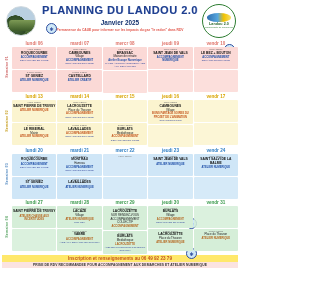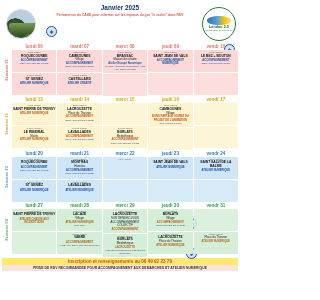--- a/index.html
+++ b/index.html
@@ -118,20 +118,21 @@
 
 <div class="page">
 
   <div class="header">
     <div class="photo"></div>
     <div class="logo">
       <div class="swoosh"></div>
       <div class="lname">Landou 2.0</div>
       <div class="lsub">communaute de communes</div>
     </div>
+    <div class="title">PLANNING DU LANDOU 2.0</div>
     <div class="month">Janvier 2025</div>
     <div class="subtitle">Permanence du CAUE pour informer sur les impacts du gaz "le radon" dans RDV</div>
     <div class="badge b1">✱</div>
   </div>
 
   <div class="badge b2">✱</div>
   <div class="badge b3">✱</div>
   <div class="badge b4">✱</div>
   <div class="badge b5">✱</div>
   <div class="badge b6">✱</div>

